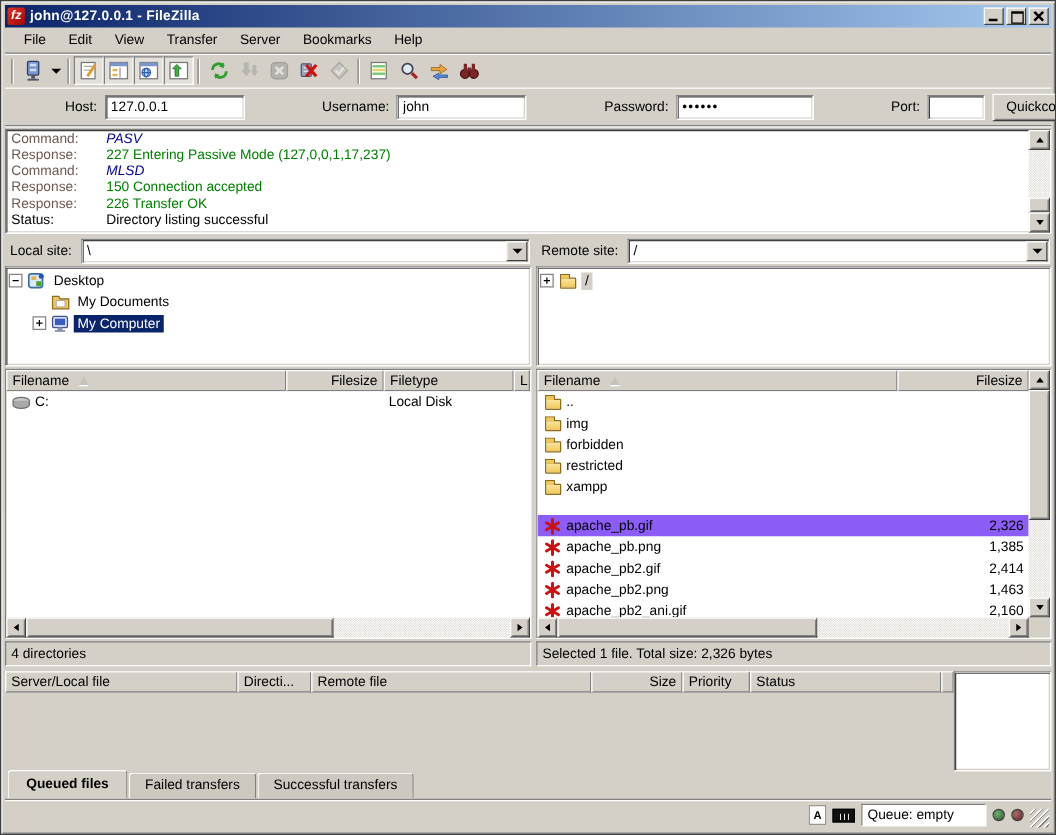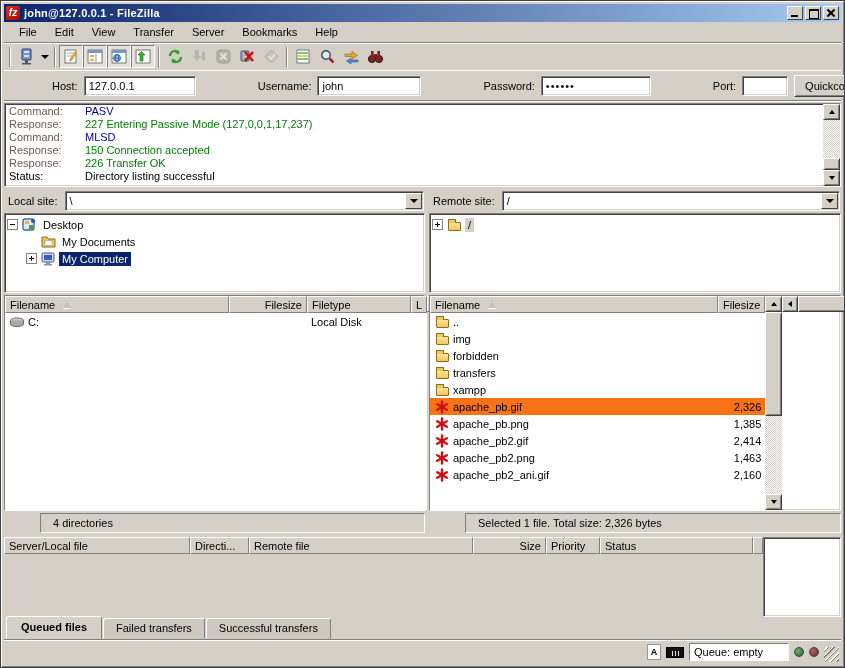--- a/index.html
+++ b/index.html
@@ -53,21 +53,21 @@
   .qc-drop { width:17px; height:22px; background:#d4d0c8; border:1px solid; border-color:#fff #404040 #404040 #fff;
              display:flex; align-items:center; justify-content:center; margin-left:1px; }
   .qclabel { white-space:nowrap;padding-left:42px; }
 
   
   .log { flex:0 0 84px; margin:2px 0 2px 0; background:#fff; display:flex; position:relative; }
   .log-lines { flex:1; padding:1px 0 0 4px; overflow:hidden; }
   .log-line { height:13px; line-height:13px; display:flex; white-space:nowrap; }
   .log-label { width:76px; flex:0 0 76px; }
   .lt-command .log-label, .lt-response .log-label { color:#6d5a52; }
-  .lt-command .log-text { color:#00009a; }
+  .lt-command .log-text { color:#00009a;font-style:italic; }
   .lt-response .log-text { color:#008000; }
   .lt-status .log-label, .lt-status .log-text { color:#000; }
 
   
   .sb-track { background:#fff; background-image:
       linear-gradient(45deg,#d4d0c8 25%,transparent 25%,transparent 75%,#d4d0c8 75%),
       linear-gradient(45deg,#d4d0c8 25%,transparent 25%,transparent 75%,#d4d0c8 75%);
       background-size:2px 2px; background-position:0 0,1px 1px; }
   .sb-v { width:17px; flex:0 0 17px; display:flex; flex-direction:column; }
   .sb-h { height:16px; flex:0 0 16px; display:flex; }
@@ -100,36 +100,36 @@
   .tree-row { height:17px; display:flex; align-items:center; gap:3px; }
   .indent { display:inline-block; width:16px; flex:0 0 16px; }
   .expander { width:11px; height:11px; flex:0 0 11px; background:#fff; border:1px solid #848484; position:relative; }
   .expander::before { content:""; position:absolute; left:2px; top:4px; width:5px; height:1px; background:#000; }
   .expander.plus::after { content:""; position:absolute; left:4px; top:2px; width:1px; height:5px; background:#000; }
   .expander.none { visibility:hidden; }
   .tree-label { padding:1px 3px; white-space:nowrap; }
   .tree-label.selected { background:#0a246a; color:#fff; }
   .tree-label.inactive-sel { background:#d4d0c8; }
 
-  .listbox { flex:1; display:flex; min-height:0; background:#fff; }
+  .listbox { flex:1; display:flex; flex-direction:column; min-height:0; background:#fff; }
   .list-main { flex:1; display:flex; min-height:0; }
   .list-content { flex:1; display:flex; flex-direction:column; min-width:0; }
   .list-hdr { height:17px; flex:0 0 17px; display:flex; background:#d4d0c8; }
   .hcell { display:flex; align-items:center; padding:0 4px; background:#d4d0c8; border:1px solid;
            border-color:#fff #808080 #808080 #fff; white-space:nowrap; overflow:hidden; }
   .hcell.num { justify-content:flex-end; }
   .list-body { flex:1; background:#fff; overflow:hidden; }
   .frow { height:17px; display:flex; align-items:center; }
-  .frow.selected-inactive { background:#f97316; }
+  .frow.selected-inactive { background:#8b5cf6;margin-top:14px; }
   .fcell { display:flex; align-items:center; gap:3px; padding:0 4px; white-space:nowrap; overflow:hidden; }
   .fcell.num { justify-content:flex-end; }
   .sort-asc { width:0; height:0; border-left:4px solid transparent; border-right:4px solid transparent;
               border-bottom:7px solid #c6c2ba; margin-left:8px; filter:drop-shadow(0 1px 0 #fff); }
-  .statusline { height:20px; flex:0 0 20px; margin-top:2px; display:flex; align-items:center; padding:0 12px;
-                border:1px solid; border-color:#808080 #fff #fff #808080; background:#d4d0c8;margin-left:36px; }
+  .statusline { height:20px; flex:0 0 20px; margin-top:2px; display:flex; align-items:center; padding:0 4px;
+                border:1px solid; border-color:#808080 #fff #fff #808080; background:#d4d0c8; }
   .corner { width:17px; height:16px; background:#d4d0c8; }
 
   
   .lc-name { width:224px; flex:0 0 224px; } .lc-size { width:78px; flex:0 0 78px; }
   .lc-type { width:104px; flex:0 0 104px; } .lc-mod { flex:1; }
   .rc-name { width:288px; flex:0 0 288px; } .rc-size { flex:1; }
 
   
   .icon { display:inline-flex; width:16px; height:14px; align-items:center; justify-content:center; flex:0 0 16px; }
   .folder-css { position:relative; width:13px; height:9px; background:linear-gradient(#fbe49a,#f1c75b);
@@ -522,21 +522,21 @@
                     </span>
                     <span>forbidden</span>
                   </span>
                 <span class="fcell rc-size num"></span>
               </div>
               <div class="frow">
                 <span class="fcell rc-name">
                     <span class="icon">
                       <span class="folder-css"></span>
                     </span>
-                    <span>transfers</span>
+                    <span>restricted</span>
                   </span>
                 <span class="fcell rc-size num"></span>
               </div>
               <div class="frow">
                 <span class="fcell rc-name">
                     <span class="icon">
                       <span class="folder-css"></span>
                     </span>
                     <span>xampp</span>
                   </span>

